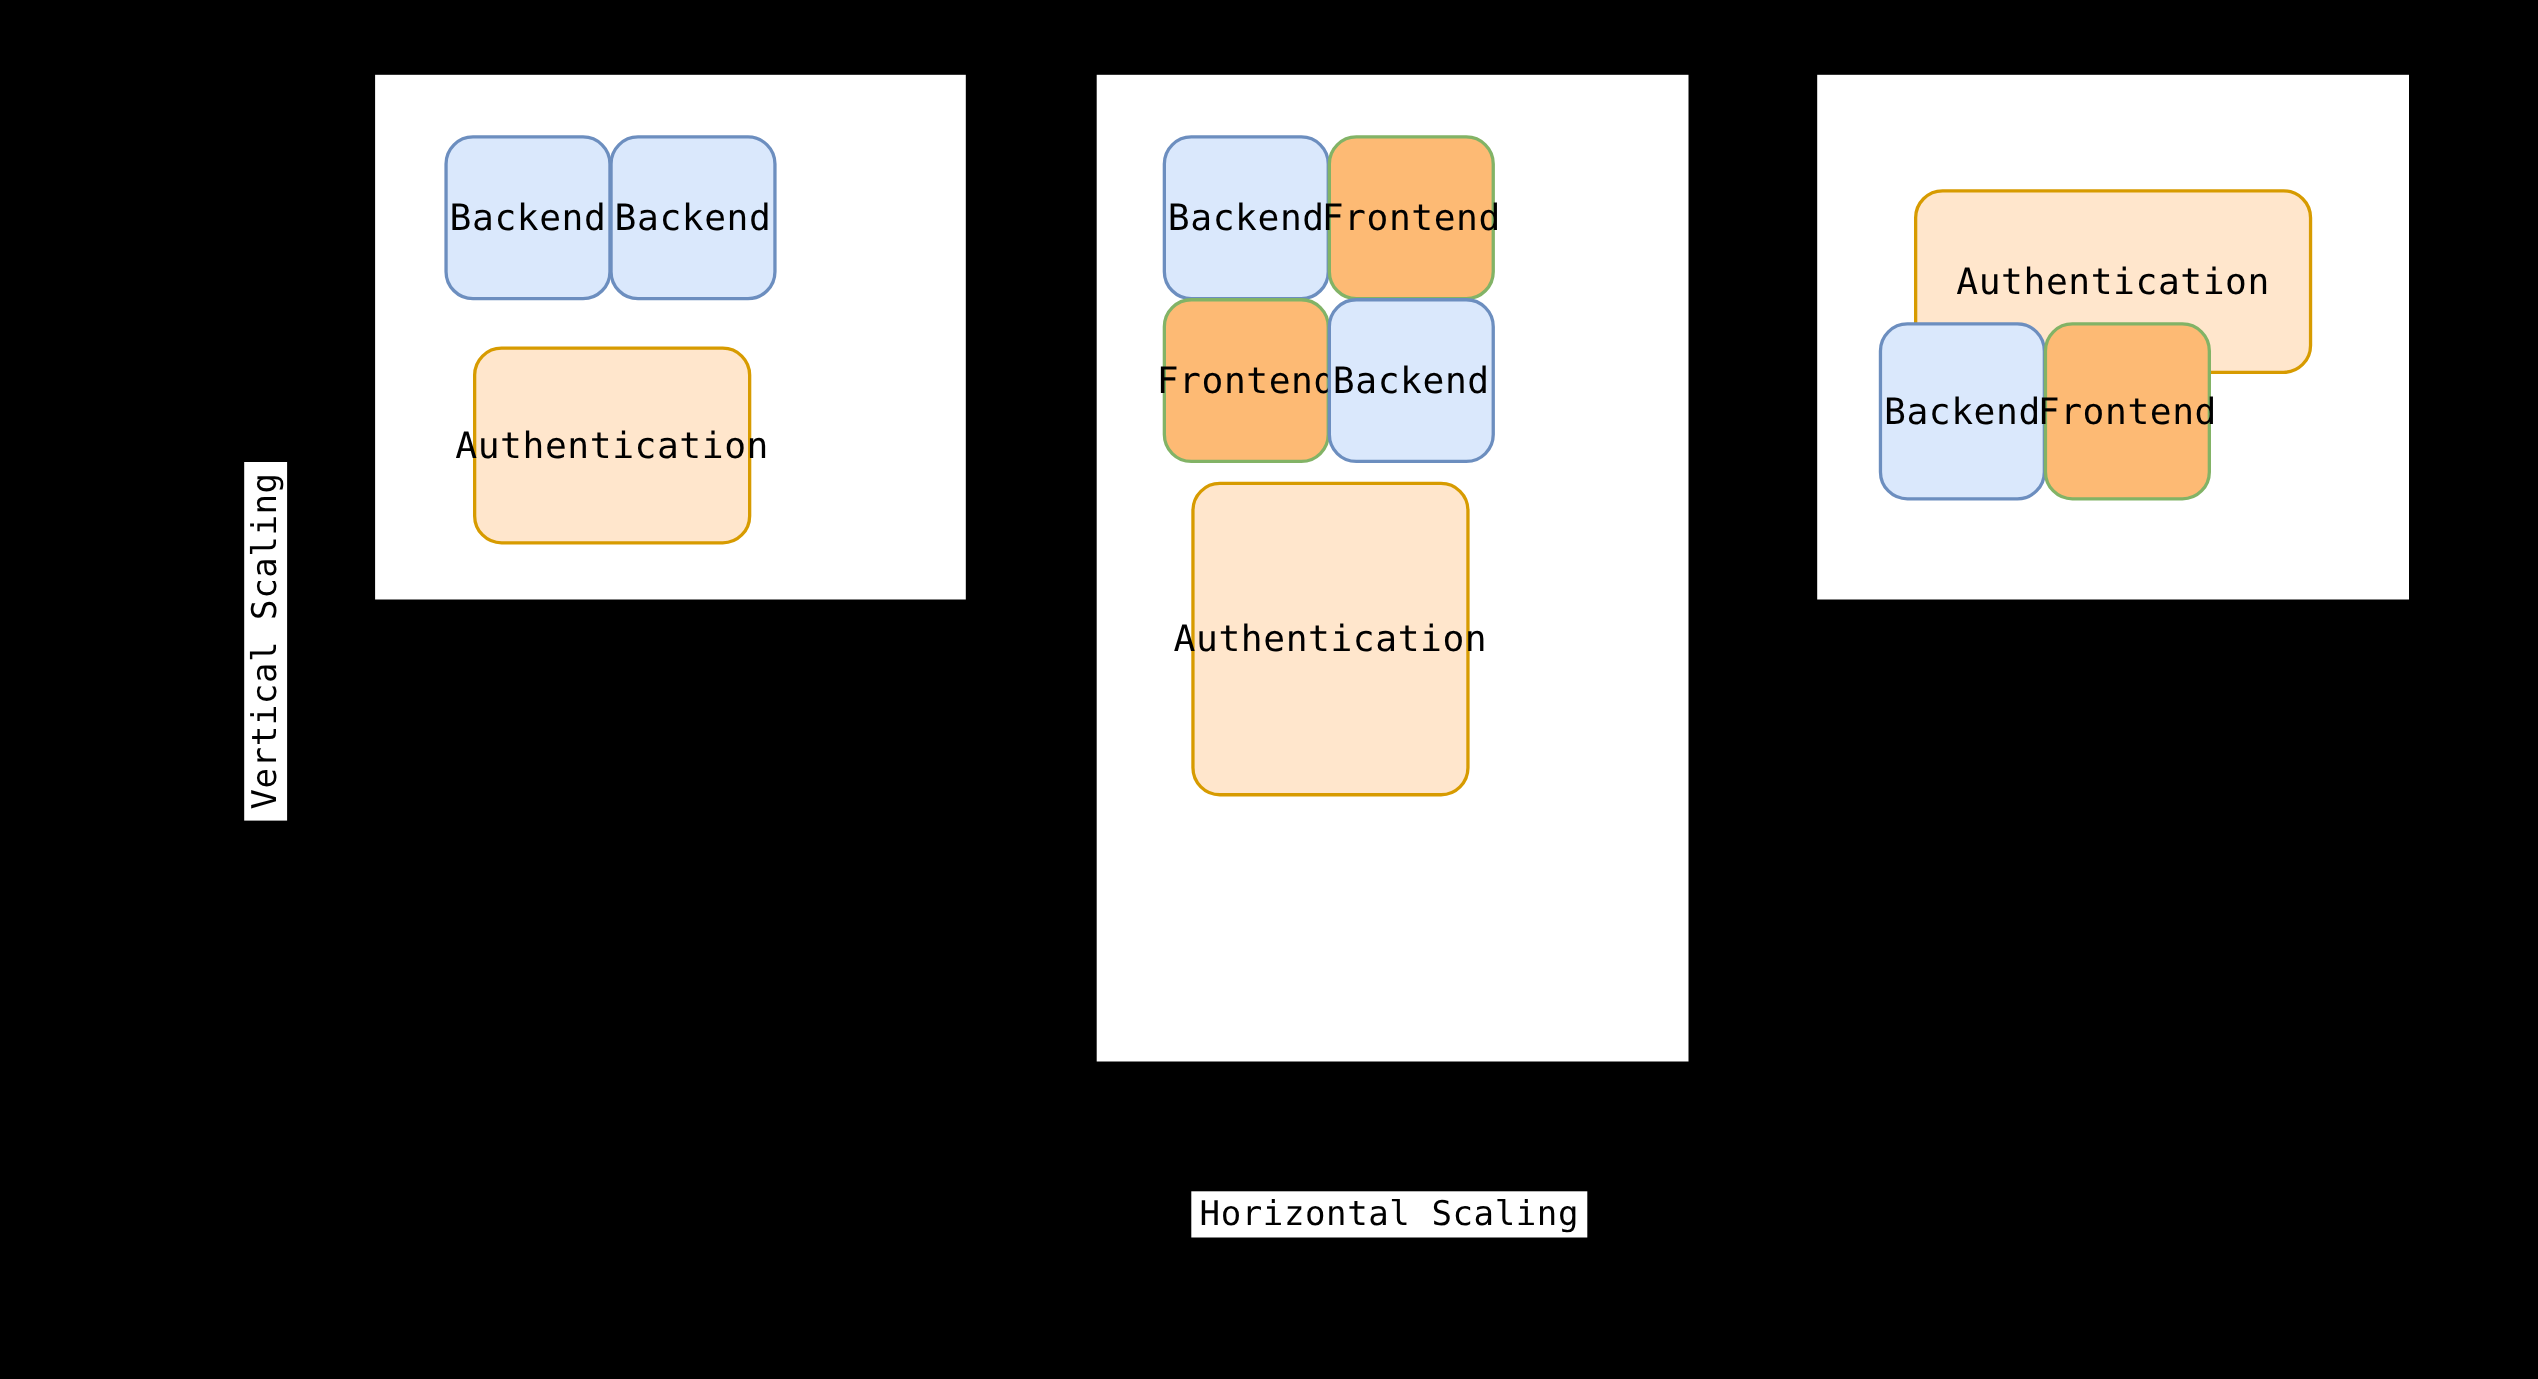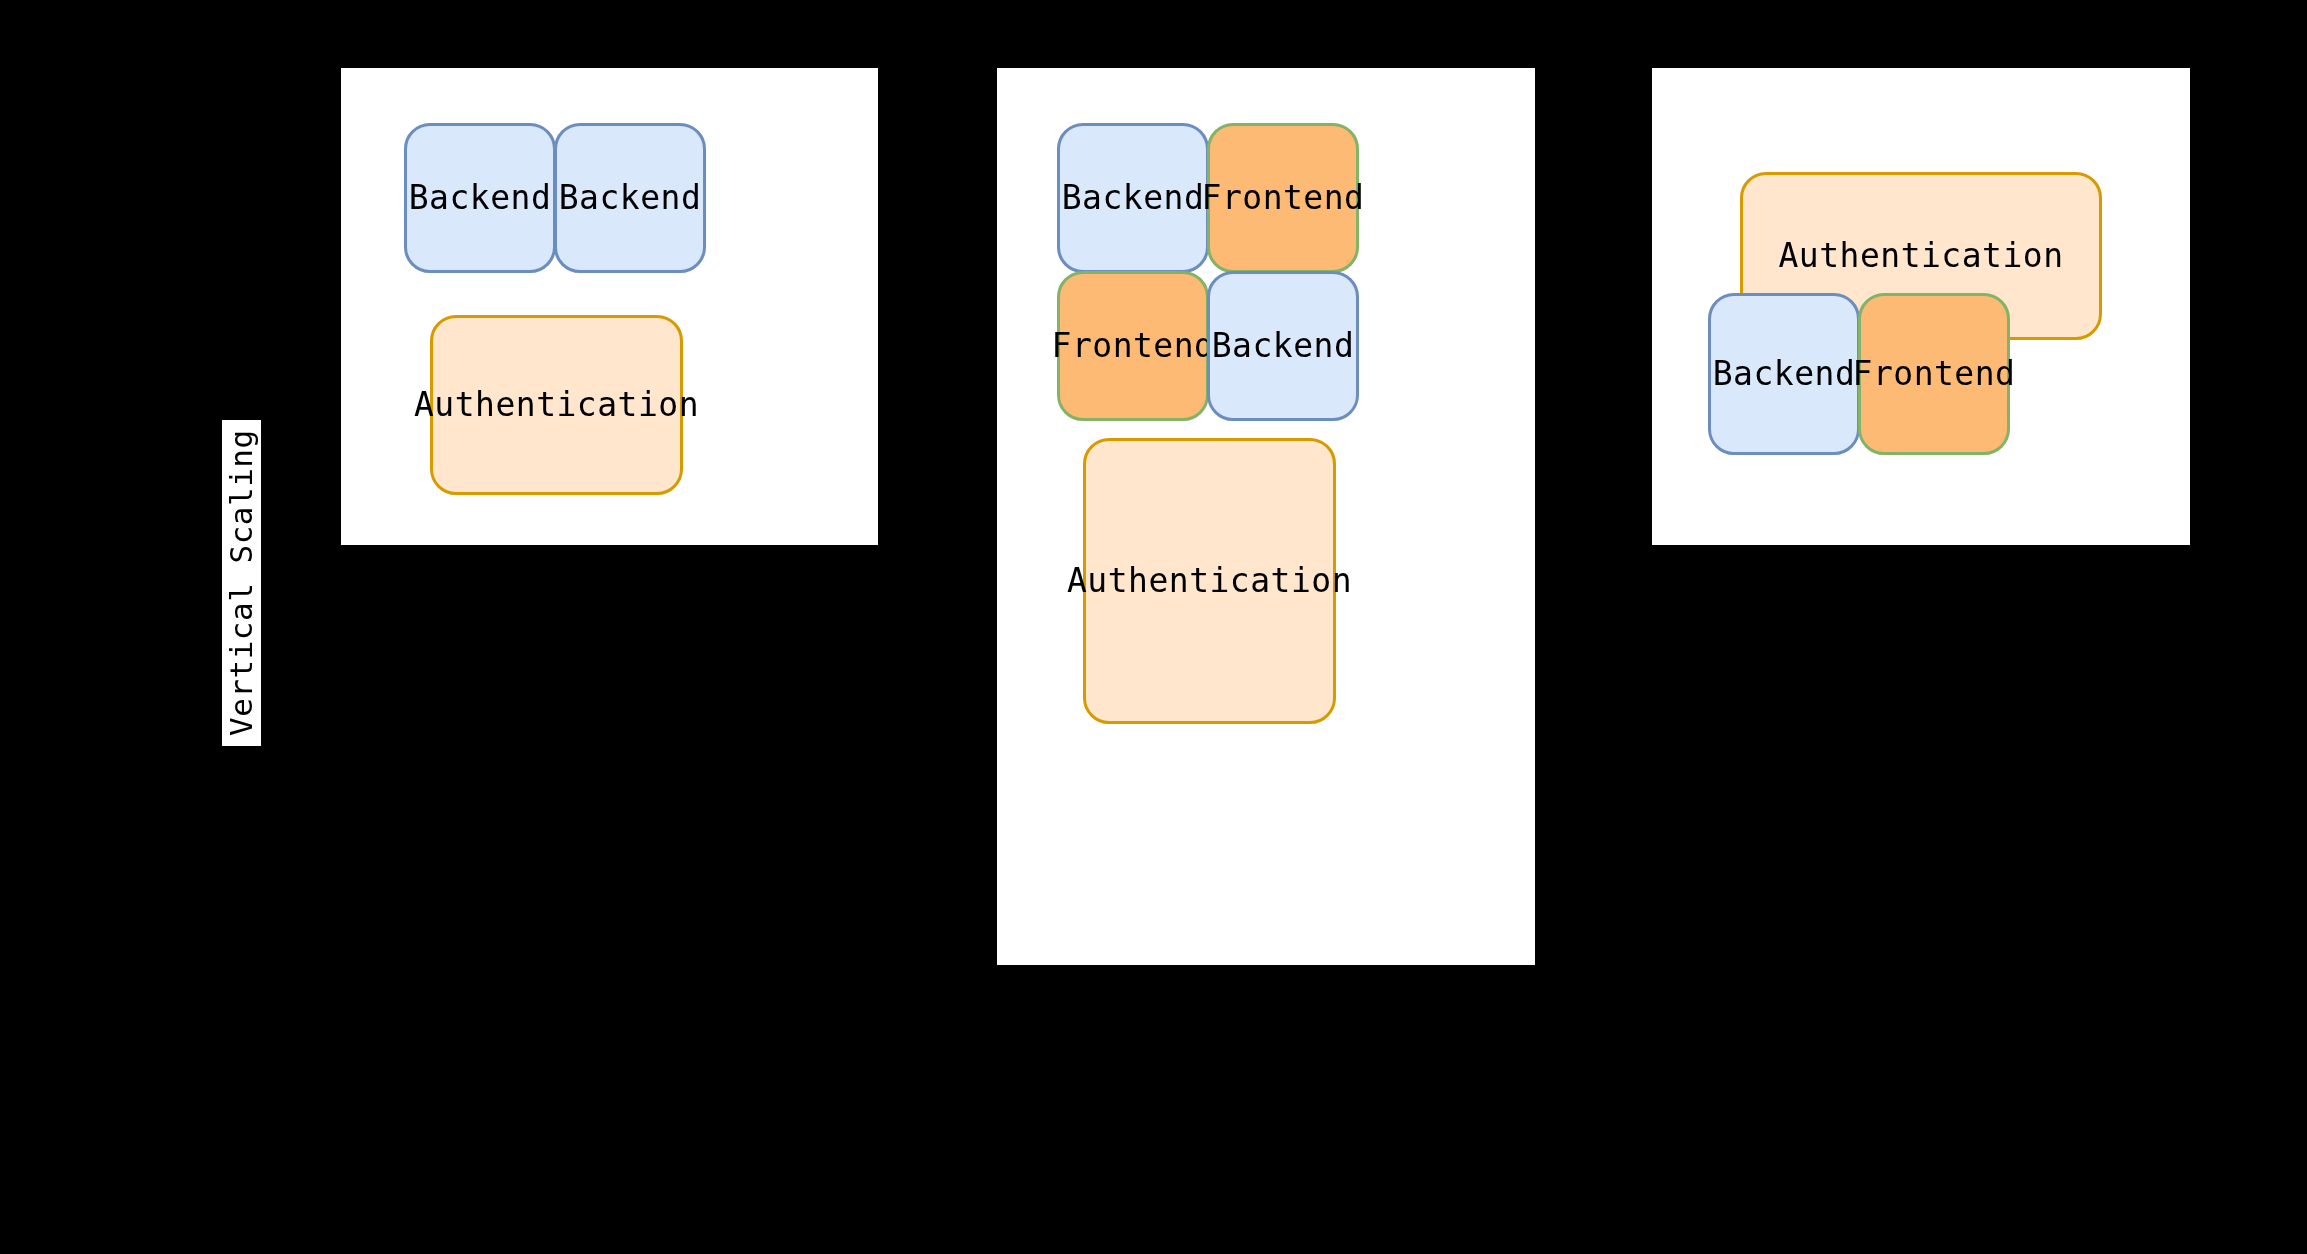--- a/index.html
+++ b/index.html
@@ -117,14 +117,15 @@
 
     <div class="box orange" style="left:88px; top:60px; width:362px; height:168px;">Authentication</div>
 
     <div class="box blue" style="left:56px; top:225px; width:152px; height:162px;">Backend</div>
 
     <div class="box green" style="left:206px; top:225px; width:152px; height:162px;">Frontend</div>
   </div>
 
   <div class="axis-label" id="y-axis-label">Vertical Scaling</div>
 
+  <div class="axis-label" id="x-axis-label">Horizontal Scaling</div>
 
 </div>
 
 </body></html>

